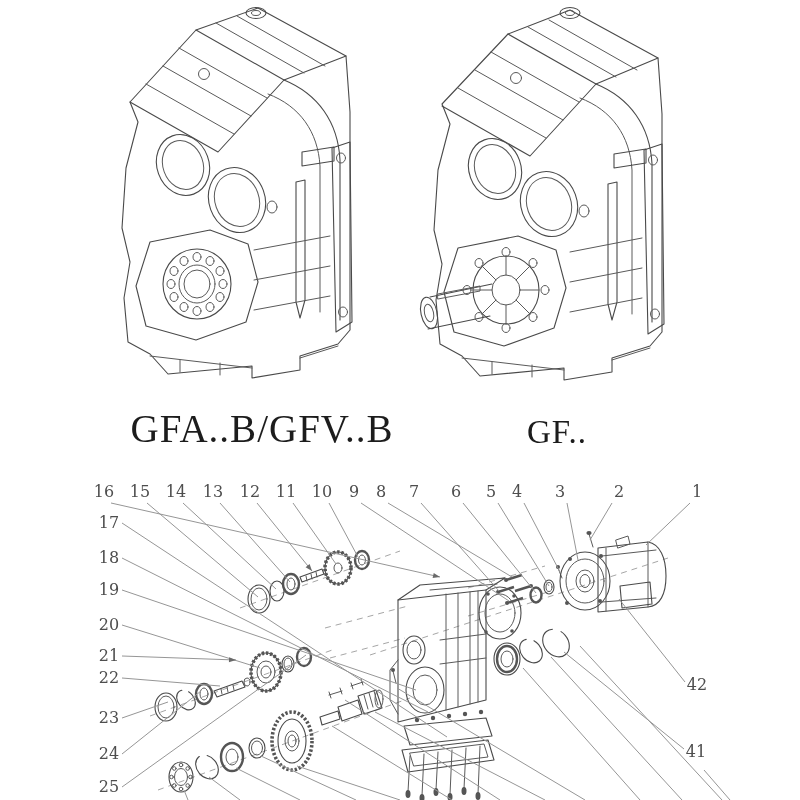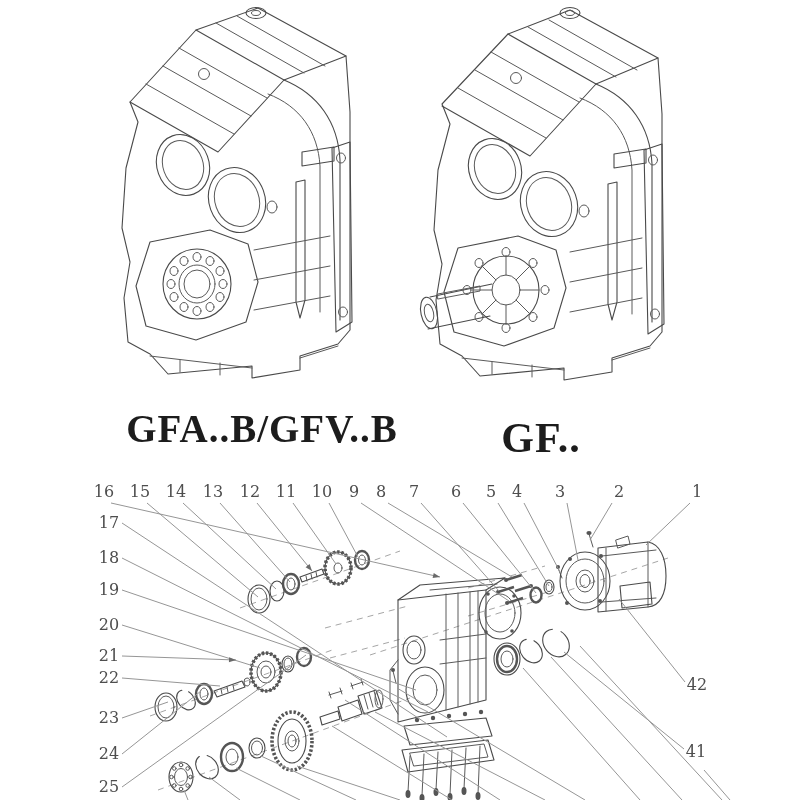--- a/index.html
+++ b/index.html
@@ -1,21 +1,21 @@
 <!DOCTYPE html>
 <html><head>
 <meta charset="utf-8">
 <style>
   html,body{margin:0;padding:0;background:#ffffff;}
   body{width:800px;height:800px;font-family:"Liberation Serif",serif;}
   .page{position:relative;width:800px;height:800px;background:#fff;overflow:hidden;}
   .page svg{position:absolute;left:0;top:0;}
-  .model-label{position:absolute;font-weight:bold;color:#1c1c1c;text-align:center;letter-spacing:1px;white-space:nowrap;}
+  .model-label{position:absolute;font-weight:normal;color:#1c1c1c;text-align:center;letter-spacing:1px;white-space:nowrap;}
   #label-left{left:112px;top:406px;width:300px;font-size:39px;}
-  #label-right{left:468px;top:414px;width:146px;font-size:42px;}
+  #label-right{left:484px;top:414px;width:146px;font-size:33px;}
   .ink{stroke:#4a4a4a;stroke-width:1.1;fill:none;stroke-linejoin:round;stroke-linecap:round;}
   .ink2{stroke:#5a5a5a;stroke-width:1;fill:none;stroke-linejoin:round;stroke-linecap:round;}
   .thick{stroke:#555;stroke-width:2.4;fill:none;}
   .teeth{stroke:#555;stroke-width:3.6;fill:none;stroke-dasharray:2.4 1.8;}
   .darkfill{fill:#555;stroke:none;}
   .leader{stroke:#969696;stroke-width:1;fill:none;}
   .dash{stroke:#a6a6a6;stroke-width:1;fill:none;stroke-dasharray:6 5;}
   .callout-num{font-family:"DejaVu Serif",serif;font-size:16px;fill:#4e4e4e;}
 </style>
 </head>

